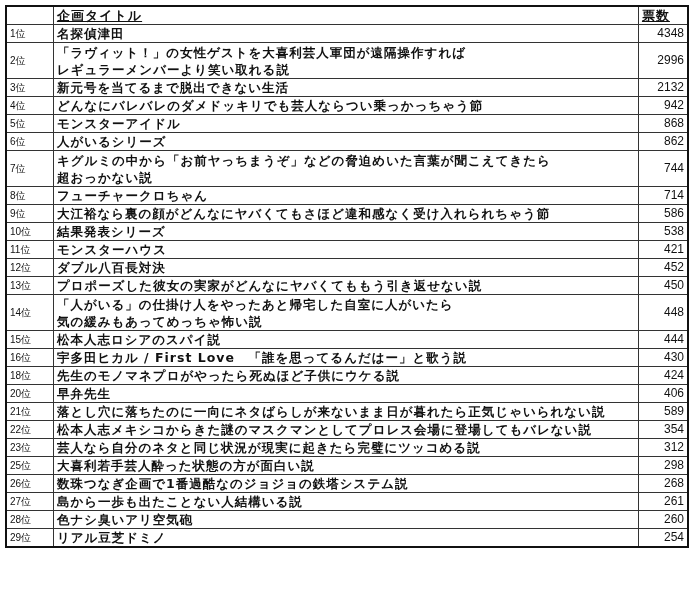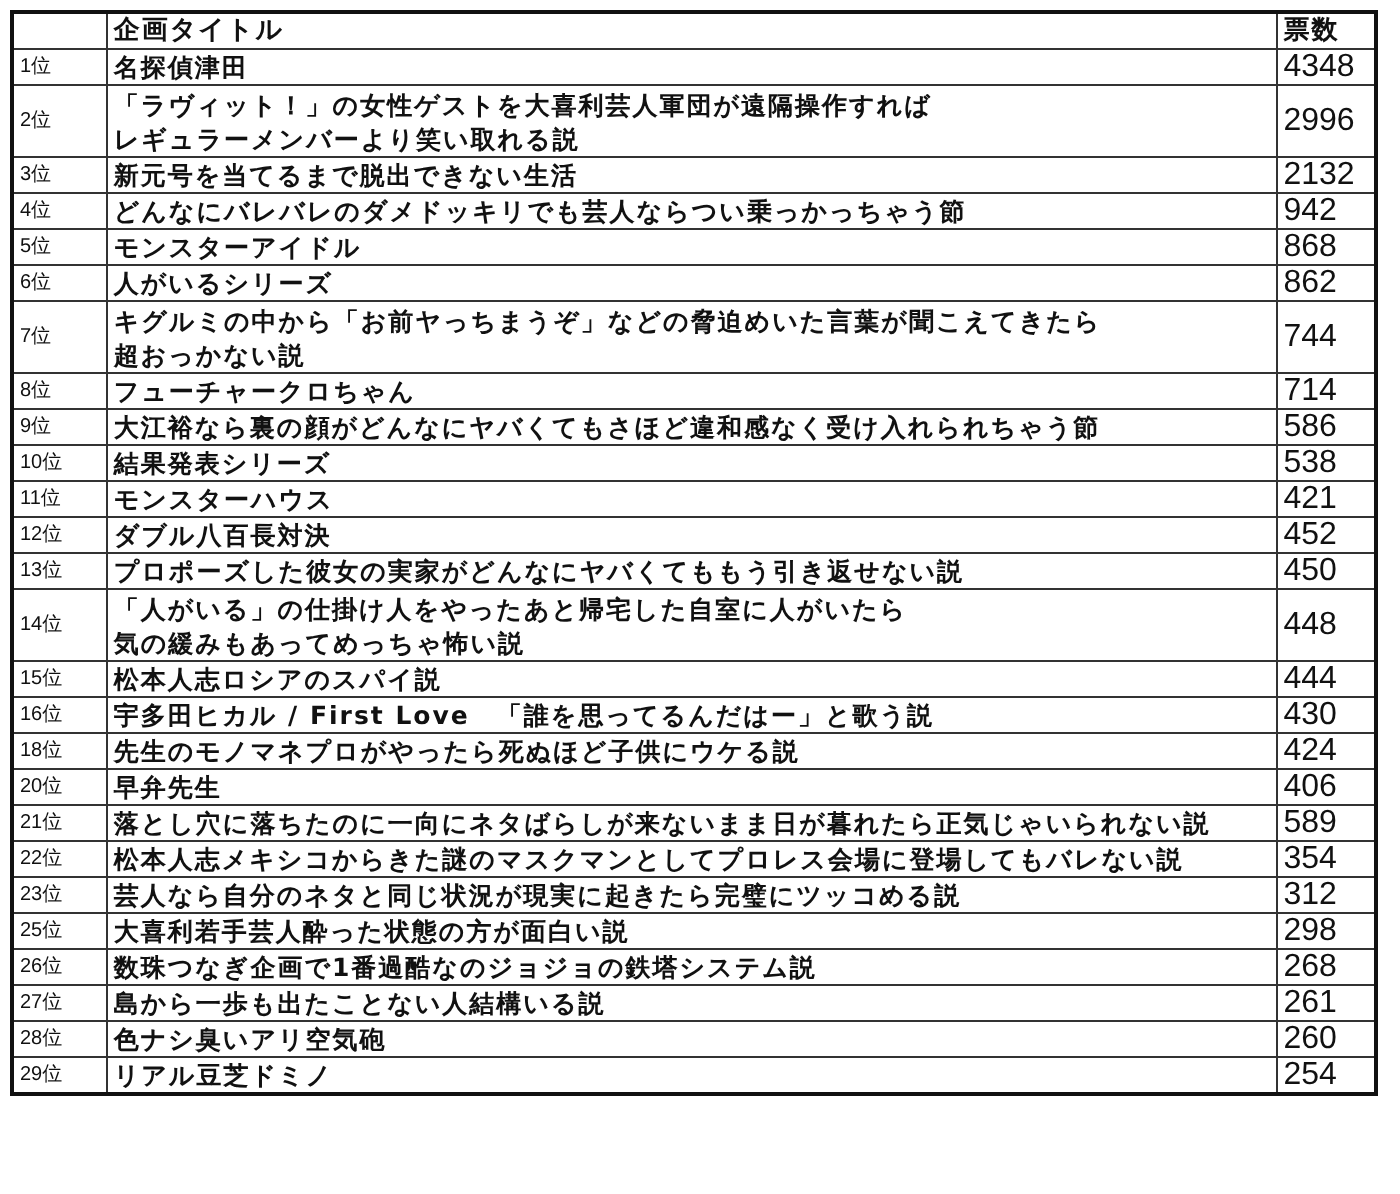--- a/index.html
+++ b/index.html
@@ -19,24 +19,24 @@
     height:17px;
     font-weight:bold;
     vertical-align:middle;
     white-space:nowrap;
   }
   th { text-align:left; }
   col.c-rank { width:48px; }
   col.c-title { width:586px; }
   col.c-votes { width:50px; }
   .rank { font-family:"Liberation Sans", sans-serif; font-weight:normal !important; font-size:10px; }
-  .votes { font-family:"Liberation Sans", sans-serif; font-weight:normal !important; font-size:16px; }
+  .votes { text-align:right; font-family:"Liberation Sans", sans-serif; font-weight:normal !important; font-size:12px; }
   .title { letter-spacing:1px; font-size:12.5px; }
   .title .line { display:block; }
-  .hdr-title, .hdr-votes { letter-spacing:1px; }
+  .hdr-title, .hdr-votes { text-decoration:underline; letter-spacing:1px; }
   tr.double td { height:35px; }
   tr.header th { height:16px; }
 </style>
 </head>
 <body>
 
 <table class="ranking">
   <colgroup>
     <col class="c-rank">
       <col class="c-title">

